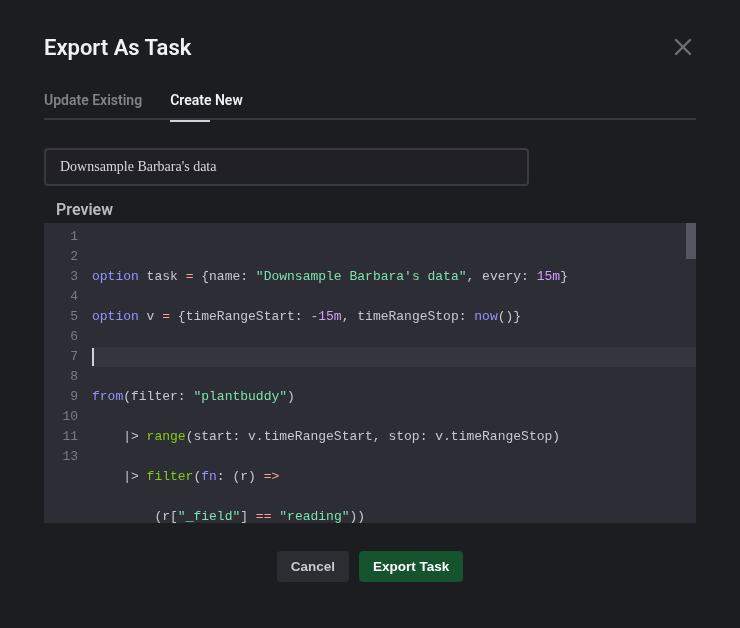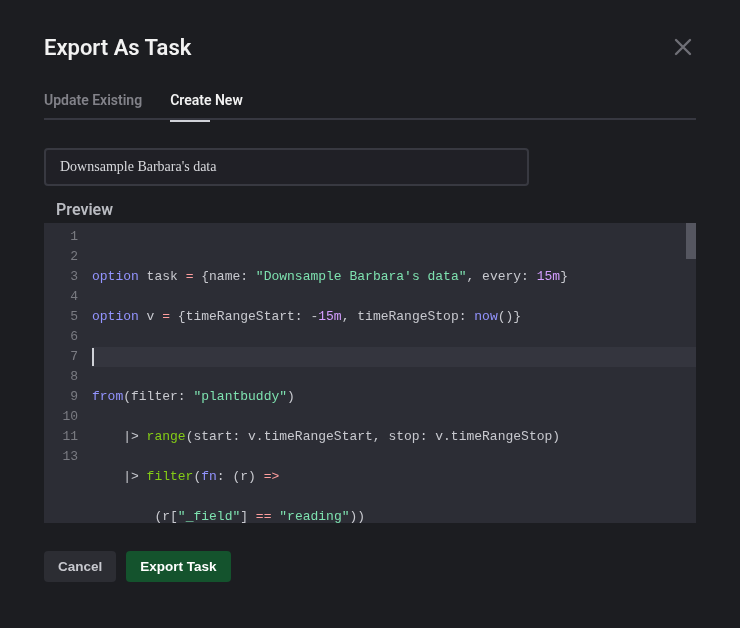--- a/index.html
+++ b/index.html
@@ -148,20 +148,21 @@
   .tok-kw   { color: #9394ff; }   
   .tok-op   { color: #ff9e9e; }   
   .tok-str  { color: #7ee2b0; }   
   .tok-num  { color: #d49eff; }   
   .tok-fn   { color: #84cc16; }   
   .tok-id   { color: #9394ff; }   
   .tok-pl   { color: #c8c9cf; }   
   .footer {
     margin-top: 28px;
     display: flex;
+    justify-content: center;
     gap: 10px;
   }
   .btn {
     font-size: 13.5px;
     font-weight: 600;
     padding: 8px 14px;
     border-radius: 4px;
     border: none;
     cursor: pointer;
   }

